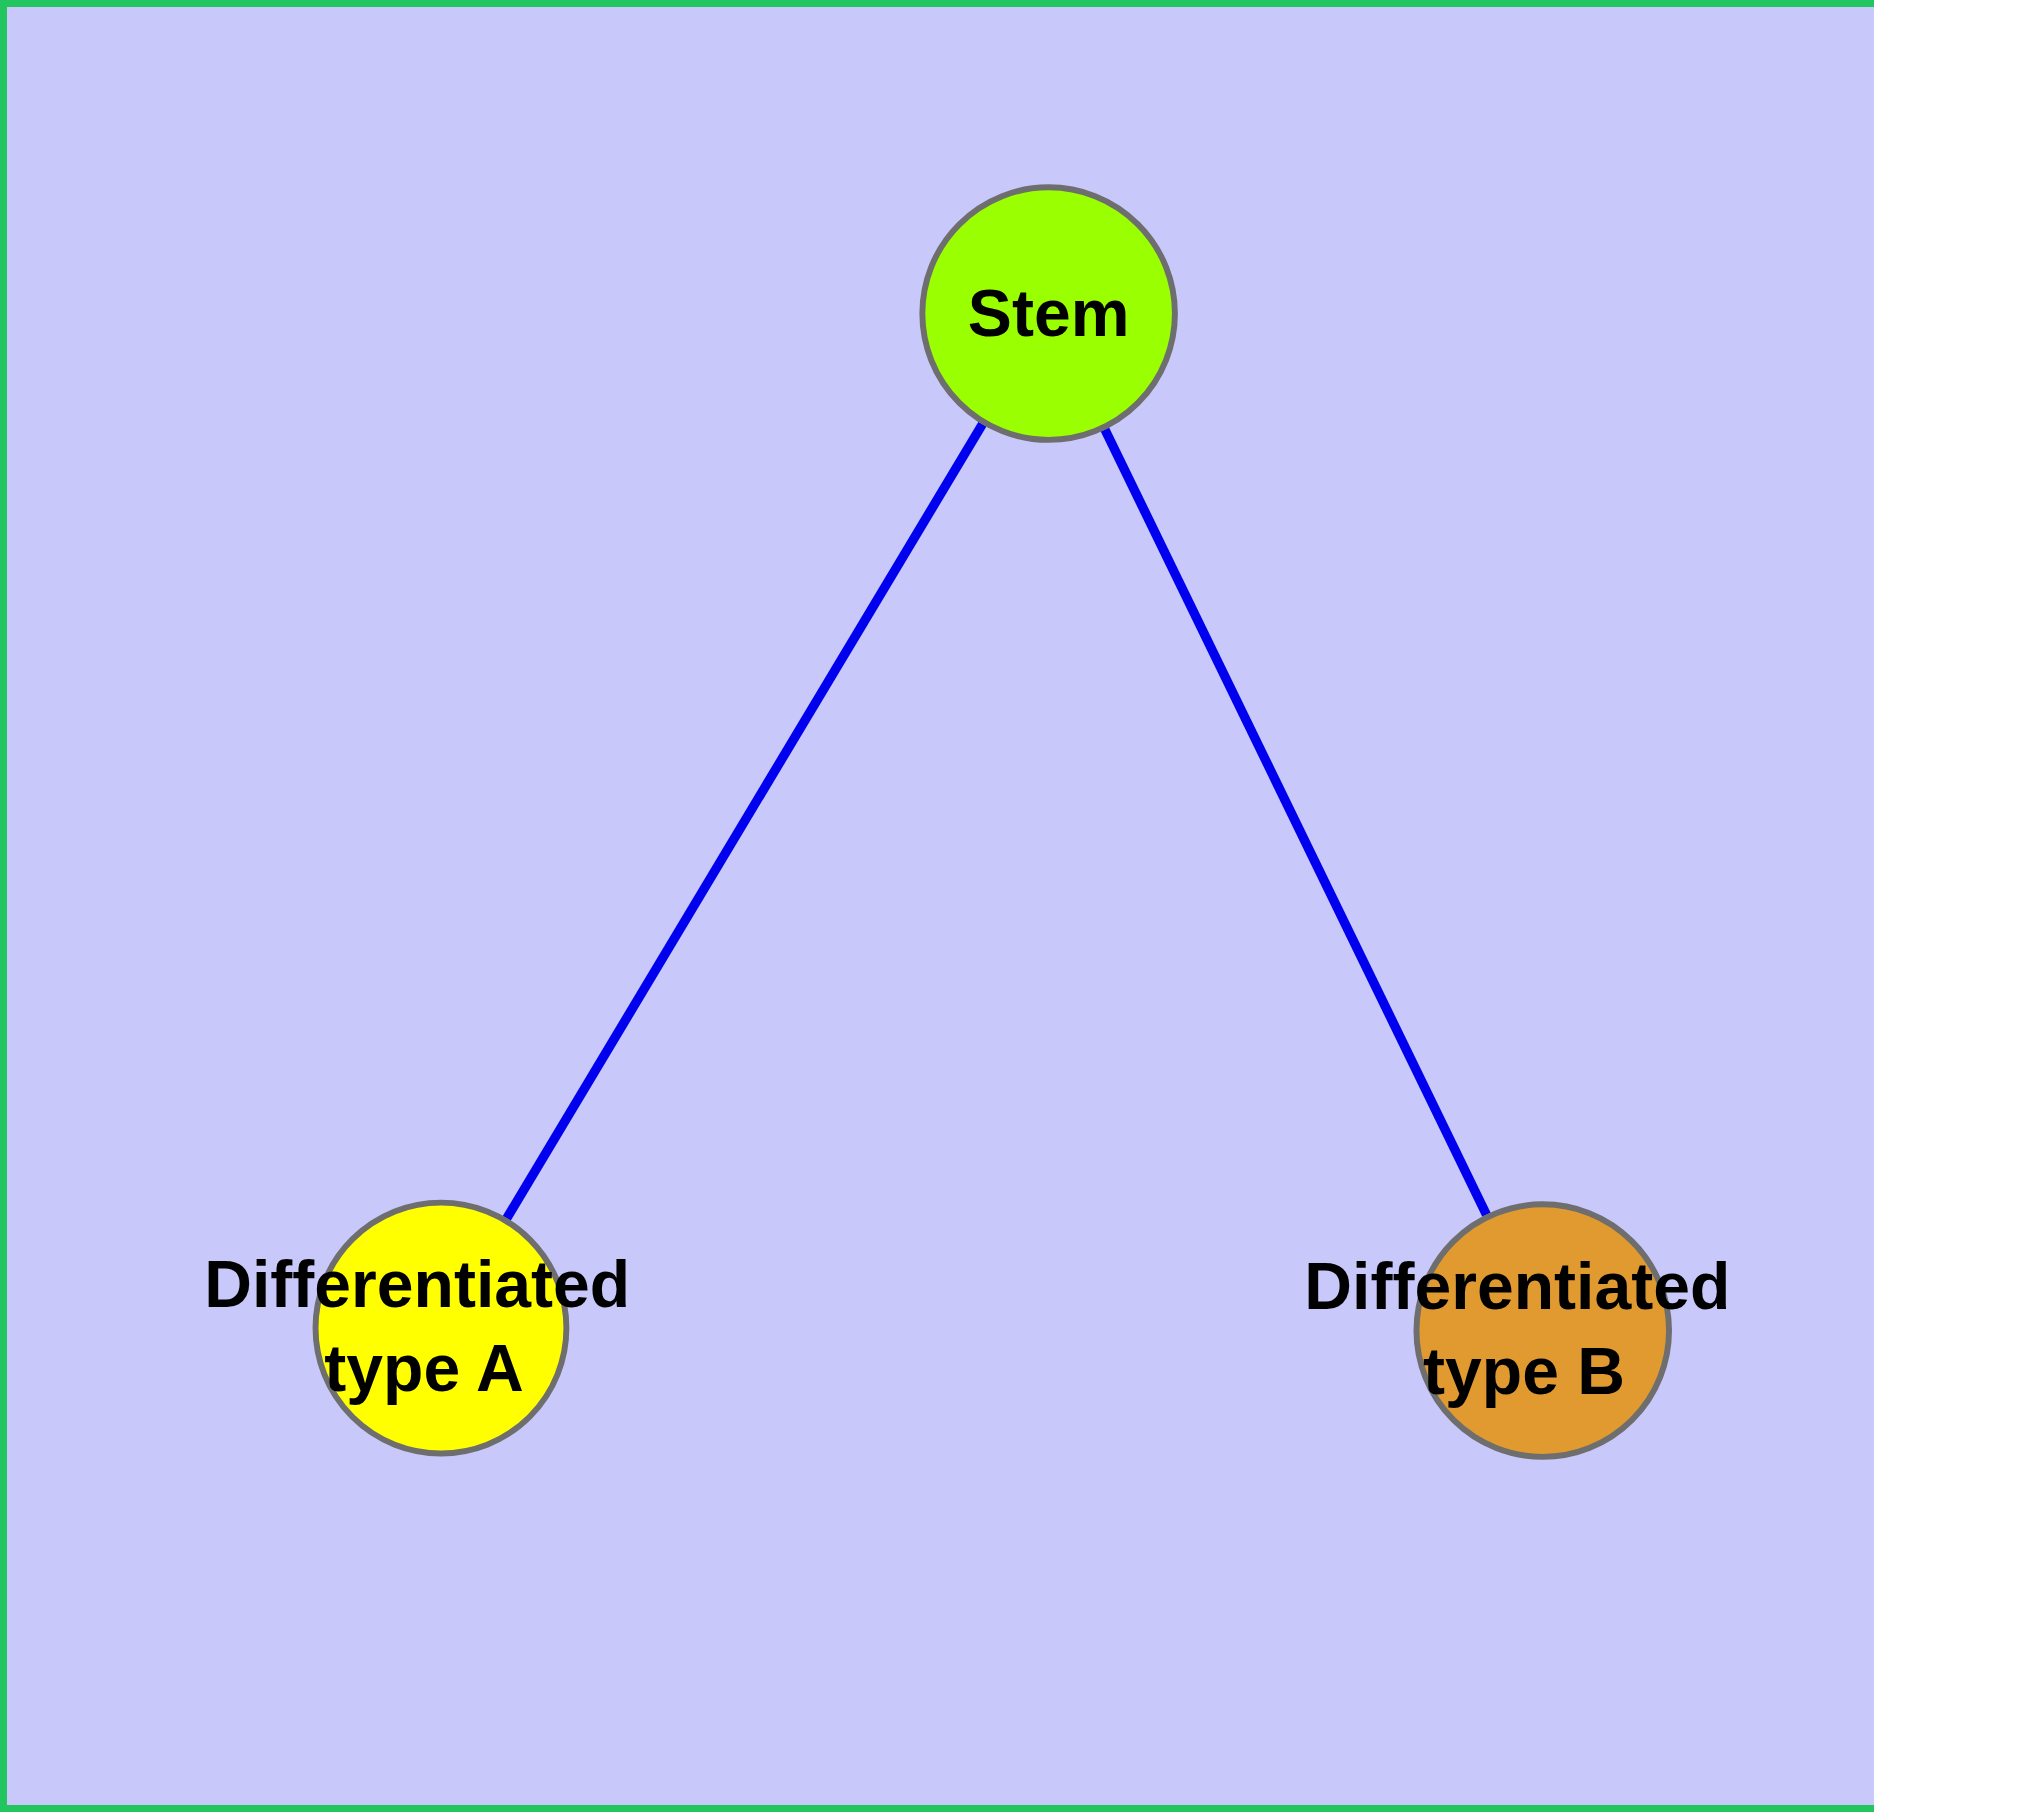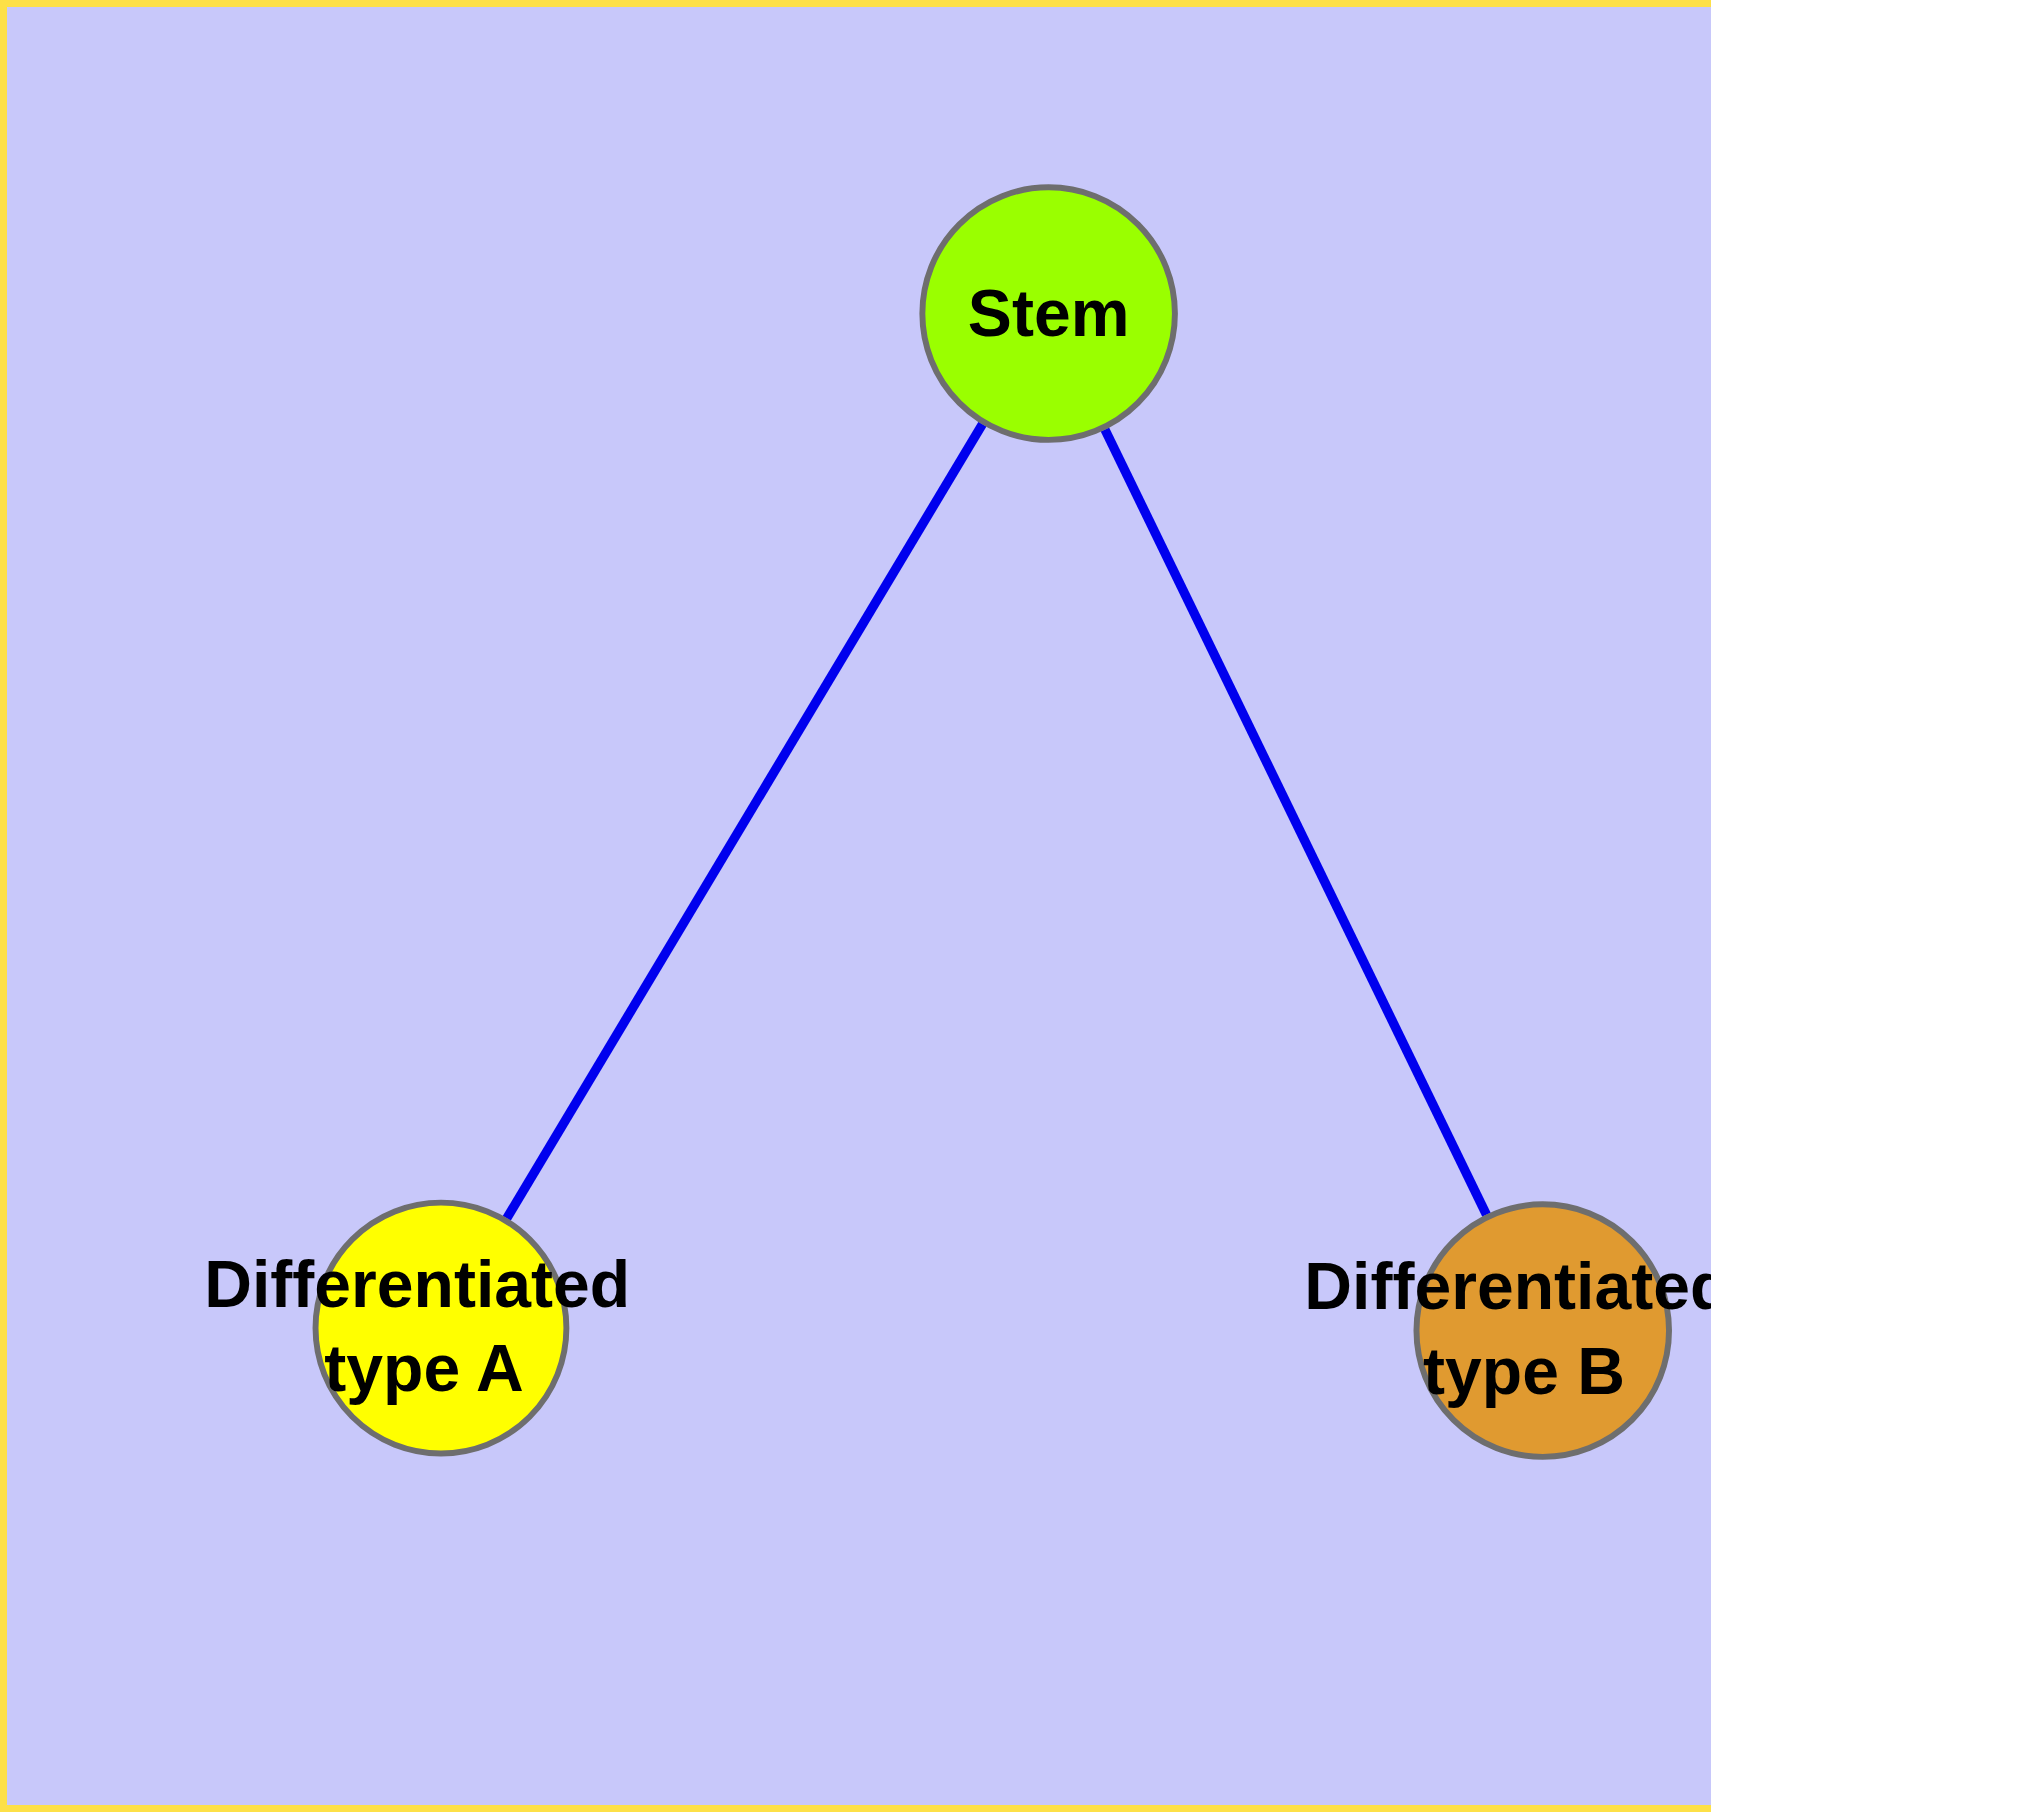--- a/index.html
+++ b/index.html
@@ -2,23 +2,23 @@
 <html style="font-size:13.6px"><head>
 <meta charset="utf-8">
 <style>
   html, body {
     margin: 0;
     padding: 0;
     background: #ffffff;
   }
   #stage {
     position: relative;
-    width: 1711px;
+    width: 1874px;
     height: 1812px;
-    background: #fde047;
+    background: #22c55e;
     overflow: hidden;
     font-family: "Liberation Sans", sans-serif;
   }
   #canvas {
     position: absolute;
     left: 6.8px;
     top: 6.8px;
     width: 2007px;
     height: 1798px;
     background: #c8c8fa;

